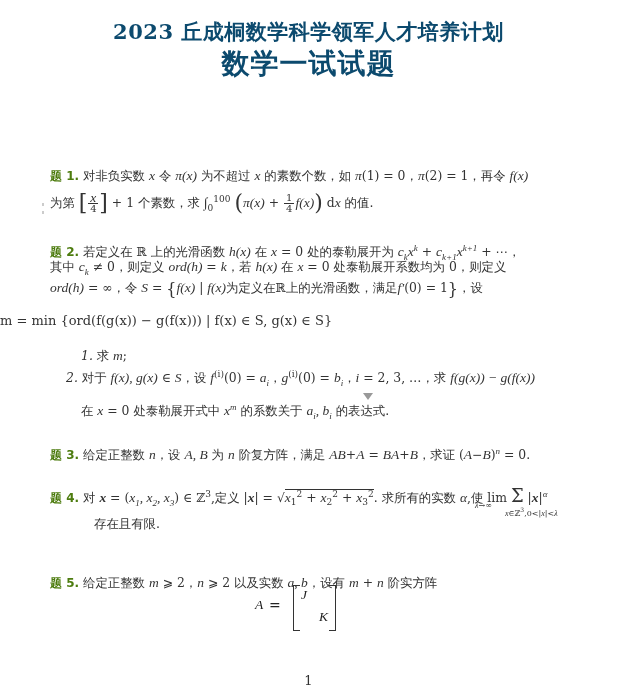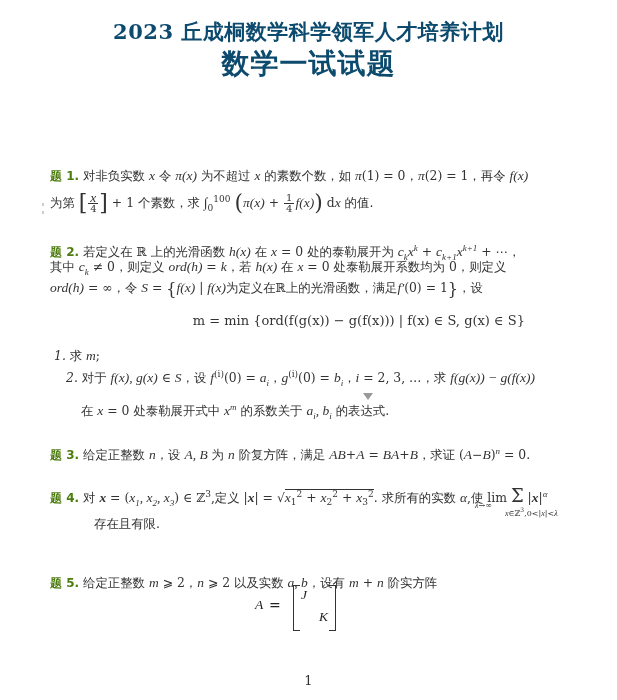--- a/index.html
+++ b/index.html
@@ -13,21 +13,21 @@
     font-weight:bold; color:#0c4a6e;
   }
   #t1 { top:18px; font-size:21px; letter-spacing:0.5px; }
   #t2 { top:45px; font-size:28px; letter-spacing:1px; }
   .line {
     position:absolute; left:50px; font-size:12.4px; white-space:nowrap; color:#333;
     line-height:18px;
   }
   .pl { font-weight:bold; color:#4d7c0f; font-family:"DejaVu Sans","Liberation Sans",sans-serif; font-size:12px; }
   .math { font-family:"Liberation Serif","DejaVu Serif",serif; font-style:italic; font-size:13.5px; }
-  .center { position:absolute; left:0; width:525px; text-align:right; white-space:nowrap; color:#333; }
+  .center { position:absolute; left:0; width:525px; text-align:left; white-space:nowrap; color:#333; }
   .sub { font-size:9px; vertical-align:sub; }
   .sup { font-size:9px; vertical-align:super; }
   .frac { display:inline-block; vertical-align:middle; text-align:center; font-size:10px; line-height:10px; margin:0 1px;}
   .frac span { display:block; }
   .frac .num { border-bottom:1px solid #333; padding:0 2px; }
   .big { font-size:22px; font-style:normal; vertical-align:-3px; }
   .cursor {
     position:absolute; left:363px; top:393px; width:0; height:0;
     border-left:5px solid transparent; border-right:5px solid transparent; border-top:7px solid #999;
   }
@@ -59,21 +59,21 @@
   若定义在 ℝ 上的光滑函数 <span class="math">h(x)</span> 在 <span class="math">x</span> = 0 处的泰勒展开为 <span class="math">c<span class="sub">k</span>x<span class="sup">k</span></span> + <span class="math">c<span class="sub">k+1</span>x<span class="sup">k+1</span></span> + ⋯，
 </div>
 <div class="line" style="top:258px;">
   其中 <span class="math">c<span class="sub">k</span></span> ≠ 0，则定义 <span class="math">ord(h)</span> = <span class="math">k</span>，若 <span class="math">h(x)</span> 在 <span class="math">x</span> = 0 处泰勒展开系数均为 0，则定义
 </div>
 <div class="line" style="top:279px;">
   <span class="math">ord(h)</span> = ∞，令 <span class="math">S</span> = <span class="big" style="font-size:16px">{</span><span class="math">f(x)</span> | <span class="math">f(x)</span>为定义在ℝ上的光滑函数，满足<span class="math">f′</span>(0) = 1<span class="big" style="font-size:16px">}</span>，设
 </div>
 <div class="center" style="top:313px; font-size:13px;">m = min {ord(f(g(x)) − g(f(x))) | f(x) ∈ S, g(x) ∈ S}</div>
 
-<div class="line" style="top:347px; left:54px;">
+<div class="line" style="top:347px; left:81px;">
   <span style="font-style:italic;">1.</span>
   求 <span class="math">m</span>;
 </div>
 <div class="line" style="top:365px; left:66px;">
   <span style="font-style:italic;">2.</span>
   对于 <span class="math">f(x), g(x)</span> ∈ <span class="math">S</span>，设 <span class="math">f</span><span class="sup">(i)</span>(0) = <span class="math">a<span class="sub">i</span></span>，<span class="math">g</span><span class="sup">(i)</span>(0) = <span class="math">b<span class="sub">i</span></span>，<span class="math">i</span> = 2, 3, …，求 <span class="math">f(g(x)) − g(f(x))</span>
 </div>
 <div class="line" style="top:397px; left:81px;text-align:right;">
   在 <span class="math">x</span> = 0 处泰勒展开式中 <span class="math">x<span class="sup">m</span></span> 的系数关于 <span class="math">a<span class="sub">i</span>, b<span class="sub">i</span></span> 的表达式.
 </div>

